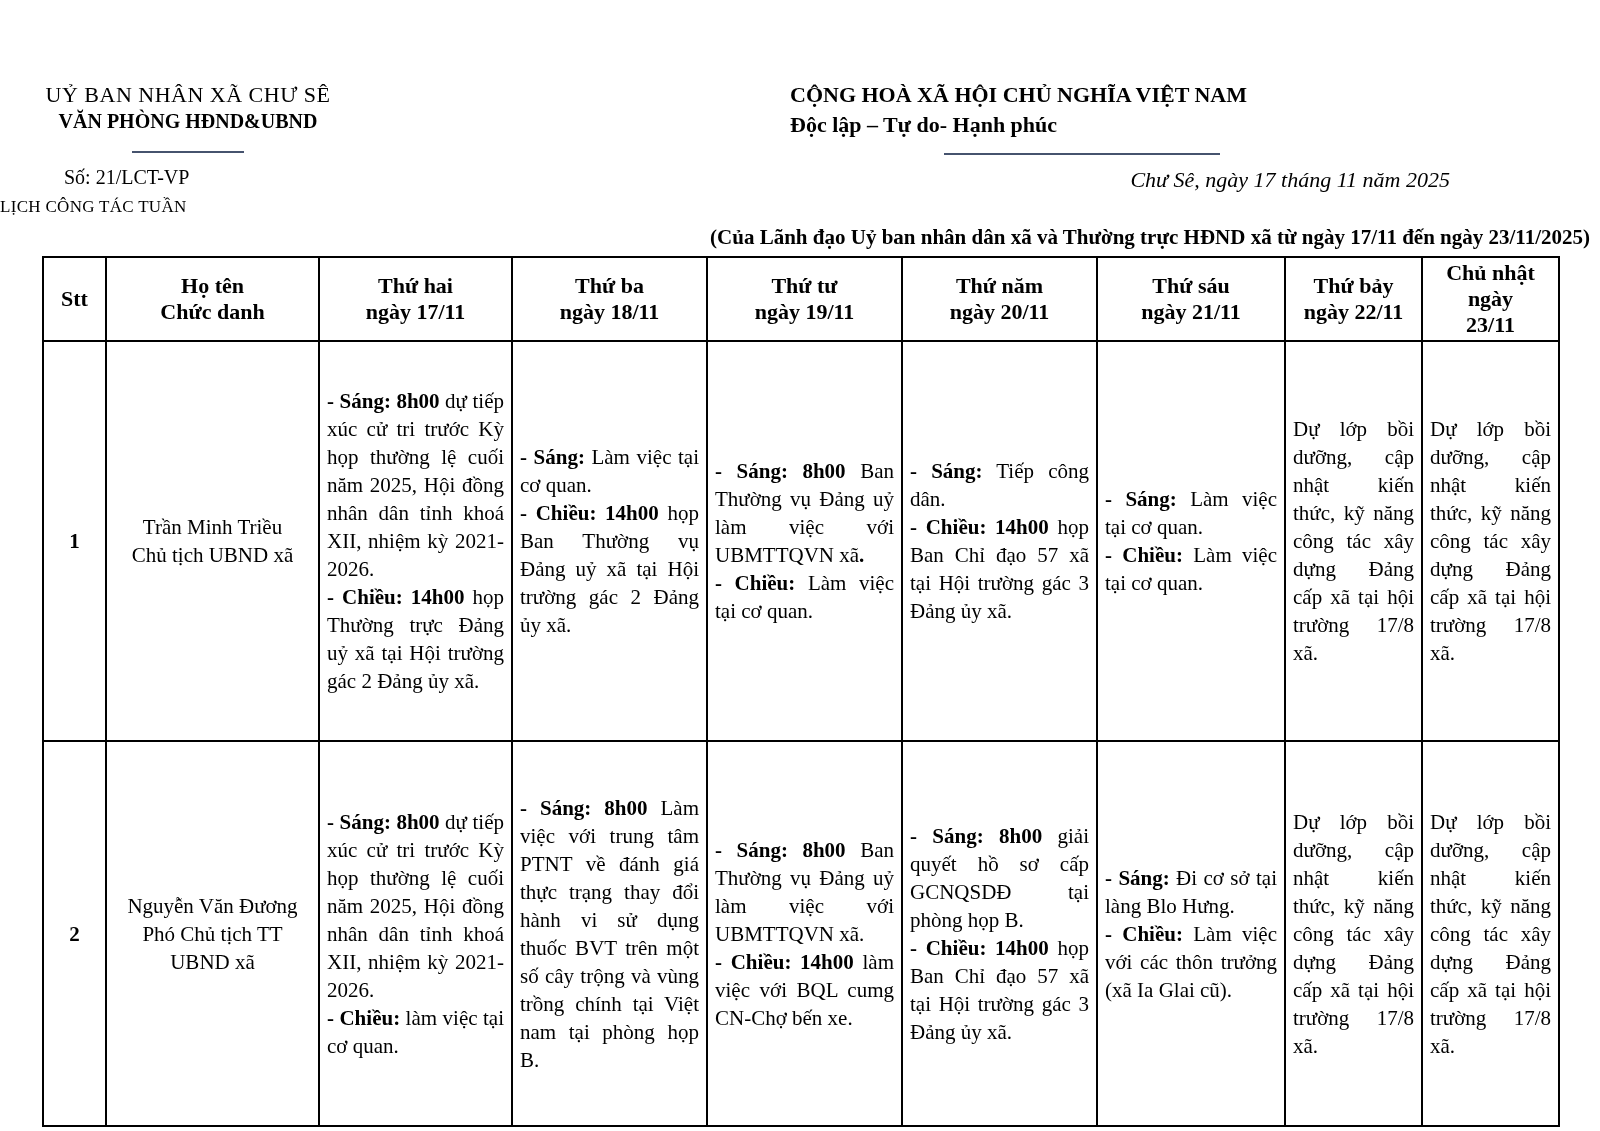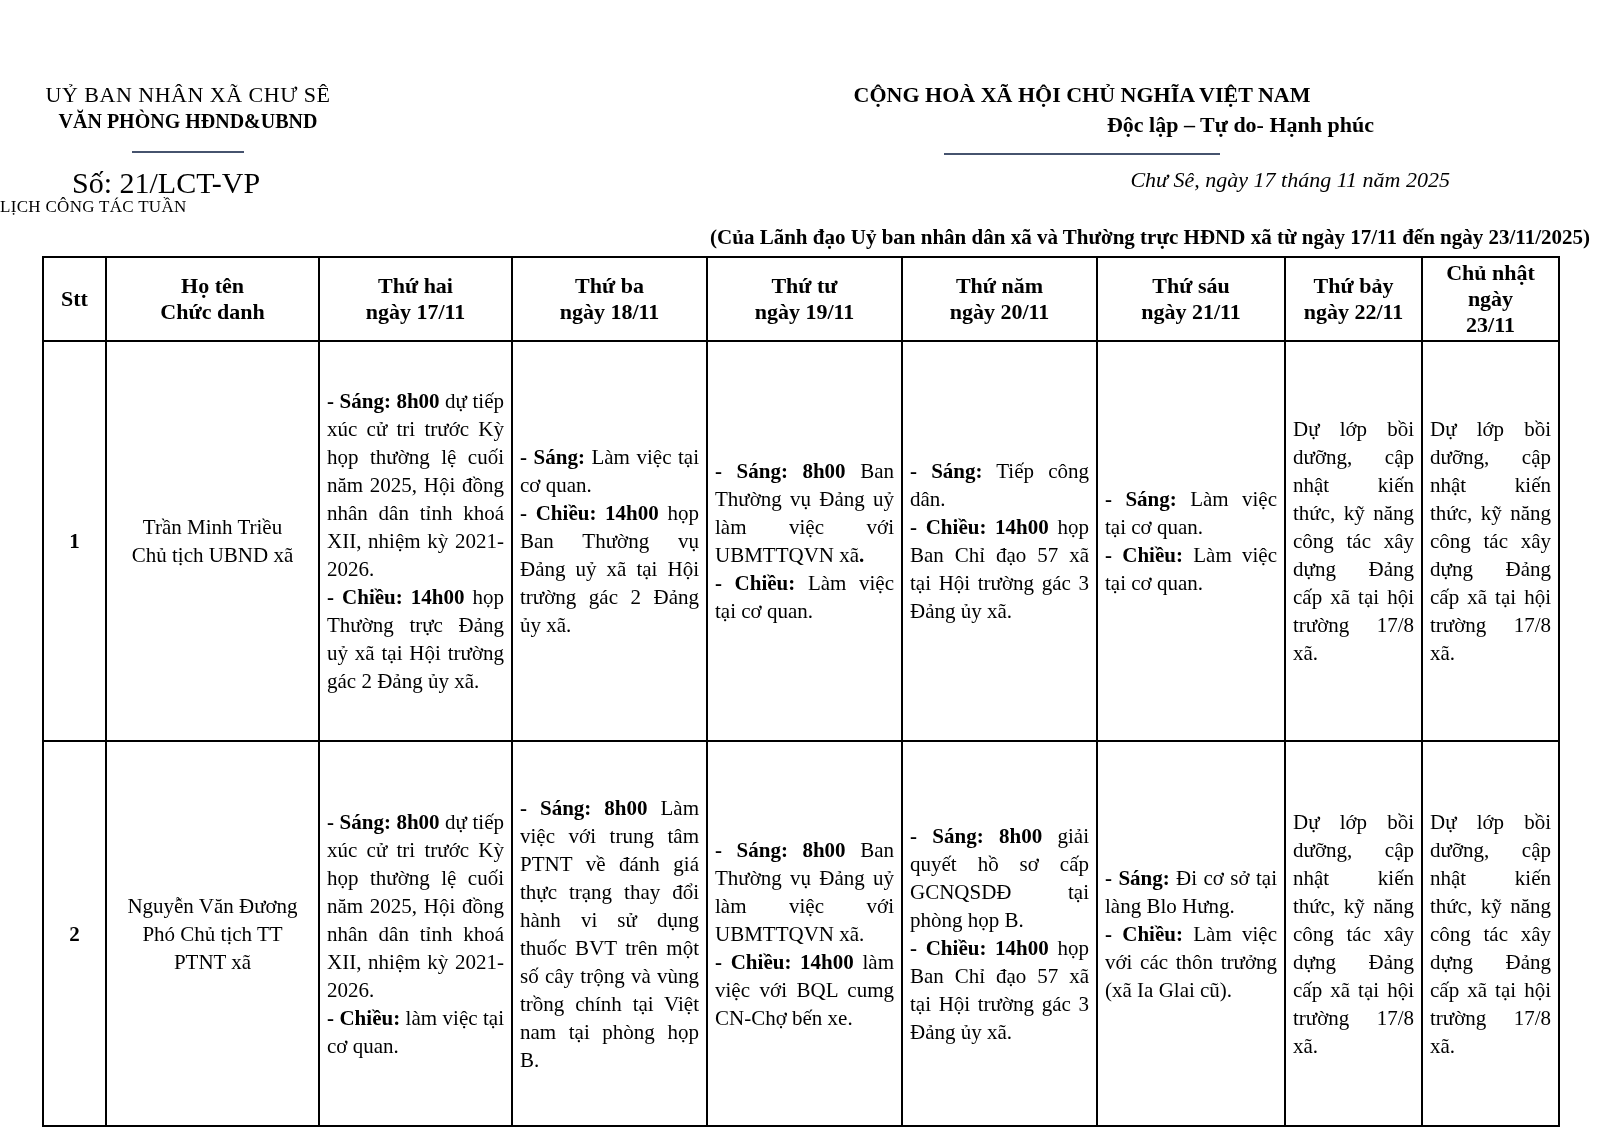--- a/index.html
+++ b/index.html
@@ -6,23 +6,23 @@
   body{
     width:1600px;height:1131px;
     background:#ffffff;color:#000;
     font-family:"Liberation Serif","DejaVu Serif",serif;
     position:relative;overflow:hidden;
   }
   .abs{position:absolute;}
   #org-top{left:16px;top:82px;width:344px;text-align:center;font-size:22px;letter-spacing:.5px;}
   #org-bottom{left:16px;top:110px;width:344px;text-align:center;font-size:20px;font-weight:bold;}
   #rule-left{left:132px;top:151px;width:112px;height:2px;background:#46536e;}
-  #doc-number{left:72px;top:166px;font-size:30px;}
-  #nat-line1{left:790px;top:82px;width:584px;text-align:center;font-size:22px;font-weight:bold;}
-  #nat-line2{left:790px;top:112px;width:584px;text-align:right;font-size:22px;font-weight:bold;}
+  #doc-number{left:64px;top:166px;font-size:20px;}
+  #nat-line1{left:790px;top:82px;width:584px;text-align:left;font-size:22px;font-weight:bold;}
+  #nat-line2{left:790px;top:112px;width:584px;text-align:left;font-size:22px;font-weight:bold;}
   #rule-right{left:944px;top:153px;width:276px;height:2px;background:#46536e;}
   #place-date{left:1030px;top:167px;width:420px;text-align:right;font-size:22px;font-style:italic;}
   #doc-title{left:0;top:197px;width:1575px;text-align:left;font-size:17px;font-weight:normal;letter-spacing:.3px;}
   #doc-subtitle{left:0;top:225px;width:1590px;text-align:right;font-size:21px;font-weight:bold;}
 
   #schedule-table{
     position:absolute;left:42px;top:256px;
     border-collapse:collapse;table-layout:fixed;
   }
   #schedule-table th,#schedule-table td{border:2px solid #000;overflow:hidden;}
@@ -105,21 +105,21 @@
 <b>- Chiều: 14h00</b> họp Ban Chỉ đạo 57 xã tại Hội trường gác 3 Đảng ủy xã.</td>
       <td class="day"><b>- Sáng:</b> Làm việc tại cơ quan.
 <b>- Chiều:</b> Làm việc tại cơ quan.</td>
       <td class="day vtop">Dự lớp bồi dưỡng, cập nhật kiến thức, kỹ năng công tác xây dựng Đảng cấp xã tại hội trường 17/8 xã.</td>
       <td class="day vtop">Dự lớp bồi dưỡng, cập nhật kiến thức, kỹ năng công tác xây dựng Đảng cấp xã tại hội trường 17/8 xã.</td>
     </tr>
     <tr class="r2">
       <td class="stt">2</td>
       <td class="name">Nguyễn Văn Đương
 Phó Chủ tịch TT
-PTNT xã</td>
+UBND xã</td>
       <td class="day"><b>- Sáng: 8h00</b> dự tiếp xúc cử tri trước Kỳ họp thường lệ cuối năm 2025, Hội đồng nhân dân tỉnh khoá XII, nhiệm kỳ 2021-2026.
 <b>- Chiều:</b> làm việc tại cơ quan.</td>
       <td class="day"><b>- Sáng: 8h00</b> Làm việc với trung tâm PTNT về đánh giá thực trạng thay đổi hành vi sử dụng thuốc BVT trên một số cây trộng và vùng trồng chính tại Việt nam tại phòng họp B.</td>
       <td class="day"><b>- Sáng: 8h00</b> Ban Thường vụ Đảng uỷ làm việc với UBMTTQVN xã.
 <b>- Chiều: 14h00</b> làm việc với BQL cumg CN-Chợ bến xe.</td>
       <td class="day"><b>- Sáng: 8h00</b> giải quyết hồ sơ cấp GCNQSDĐ tại phòng họp B.
 <b>- Chiều: 14h00</b> họp Ban Chỉ đạo 57 xã tại Hội trường gác 3 Đảng ủy xã.</td>
       <td class="day"><b>- Sáng:</b> Đi cơ sở tại làng Blo Hưng.
 <b>- Chiều:</b> Làm việc với các thôn trưởng (xã Ia Glai cũ).</td>
       <td class="day vtop">Dự lớp bồi dưỡng, cập nhật kiến thức, kỹ năng công tác xây dựng Đảng cấp xã tại hội trường 17/8 xã.</td>

